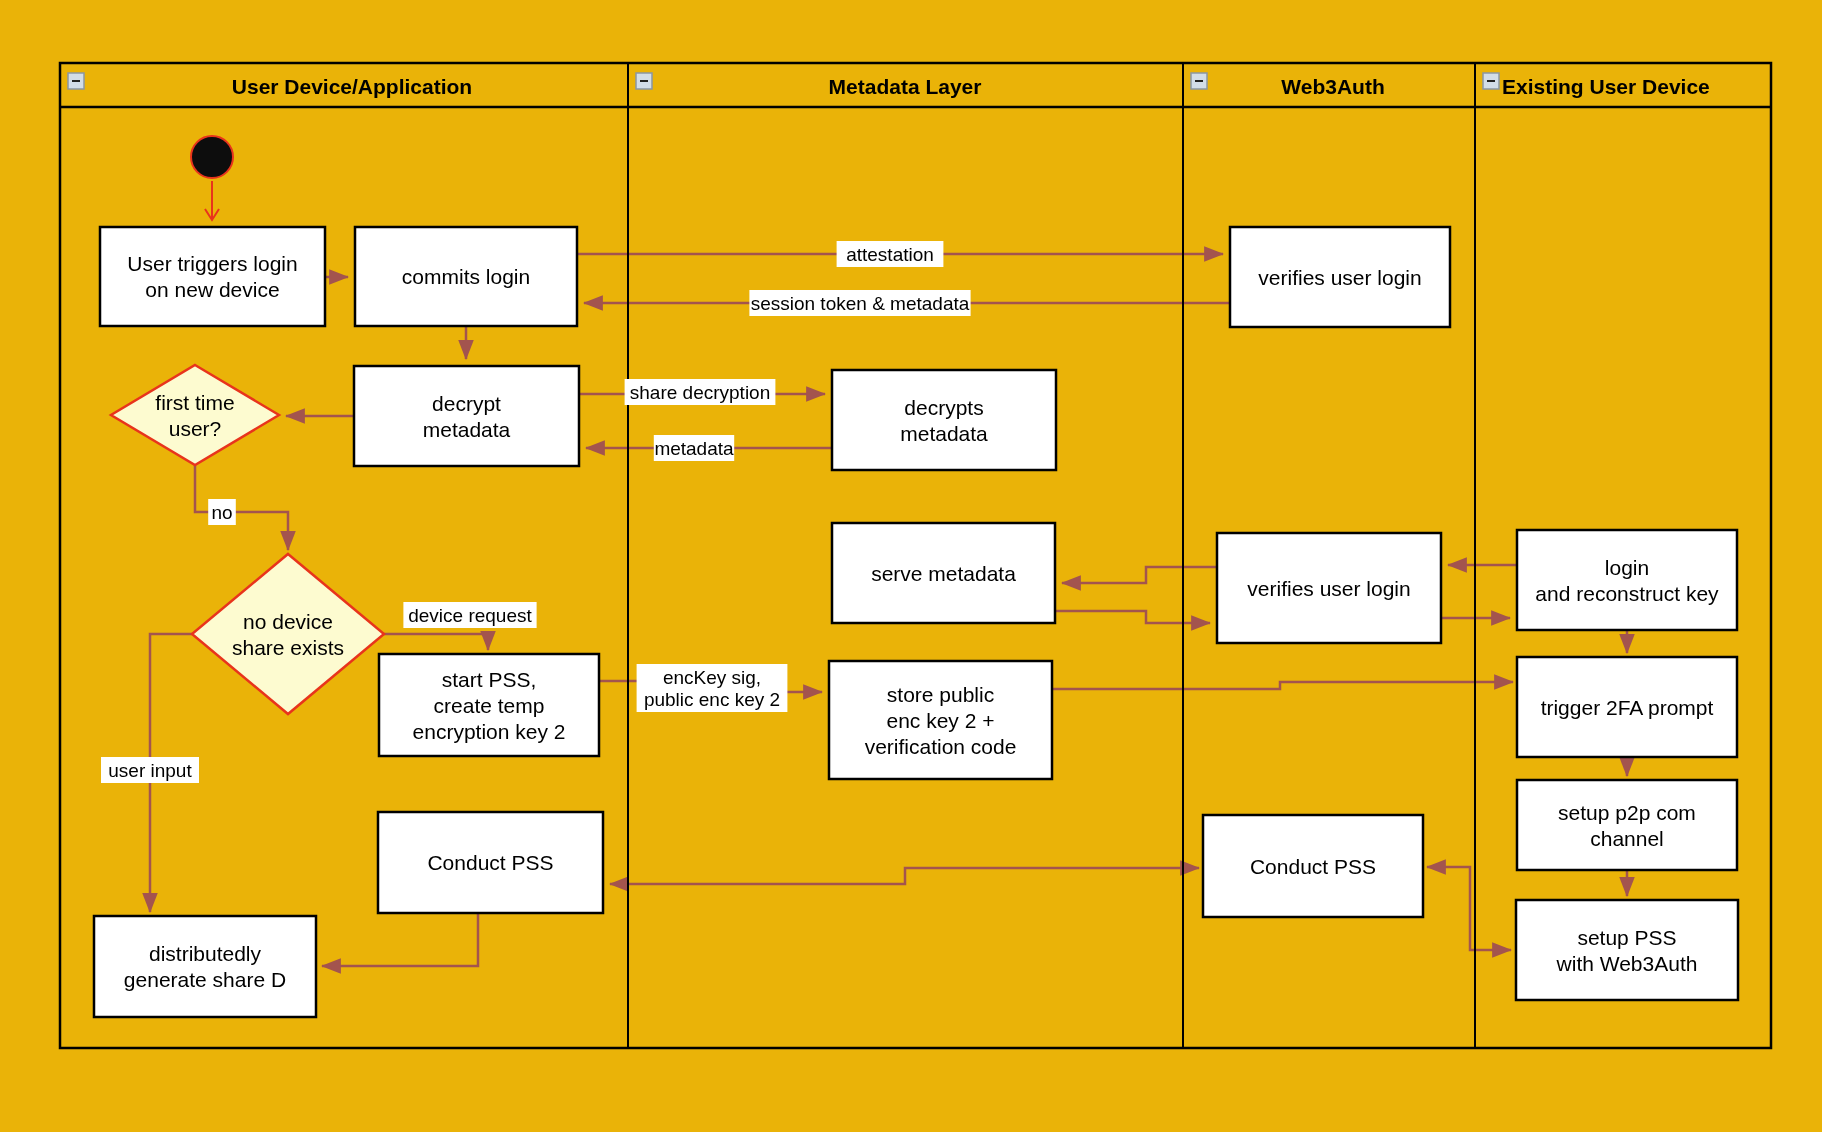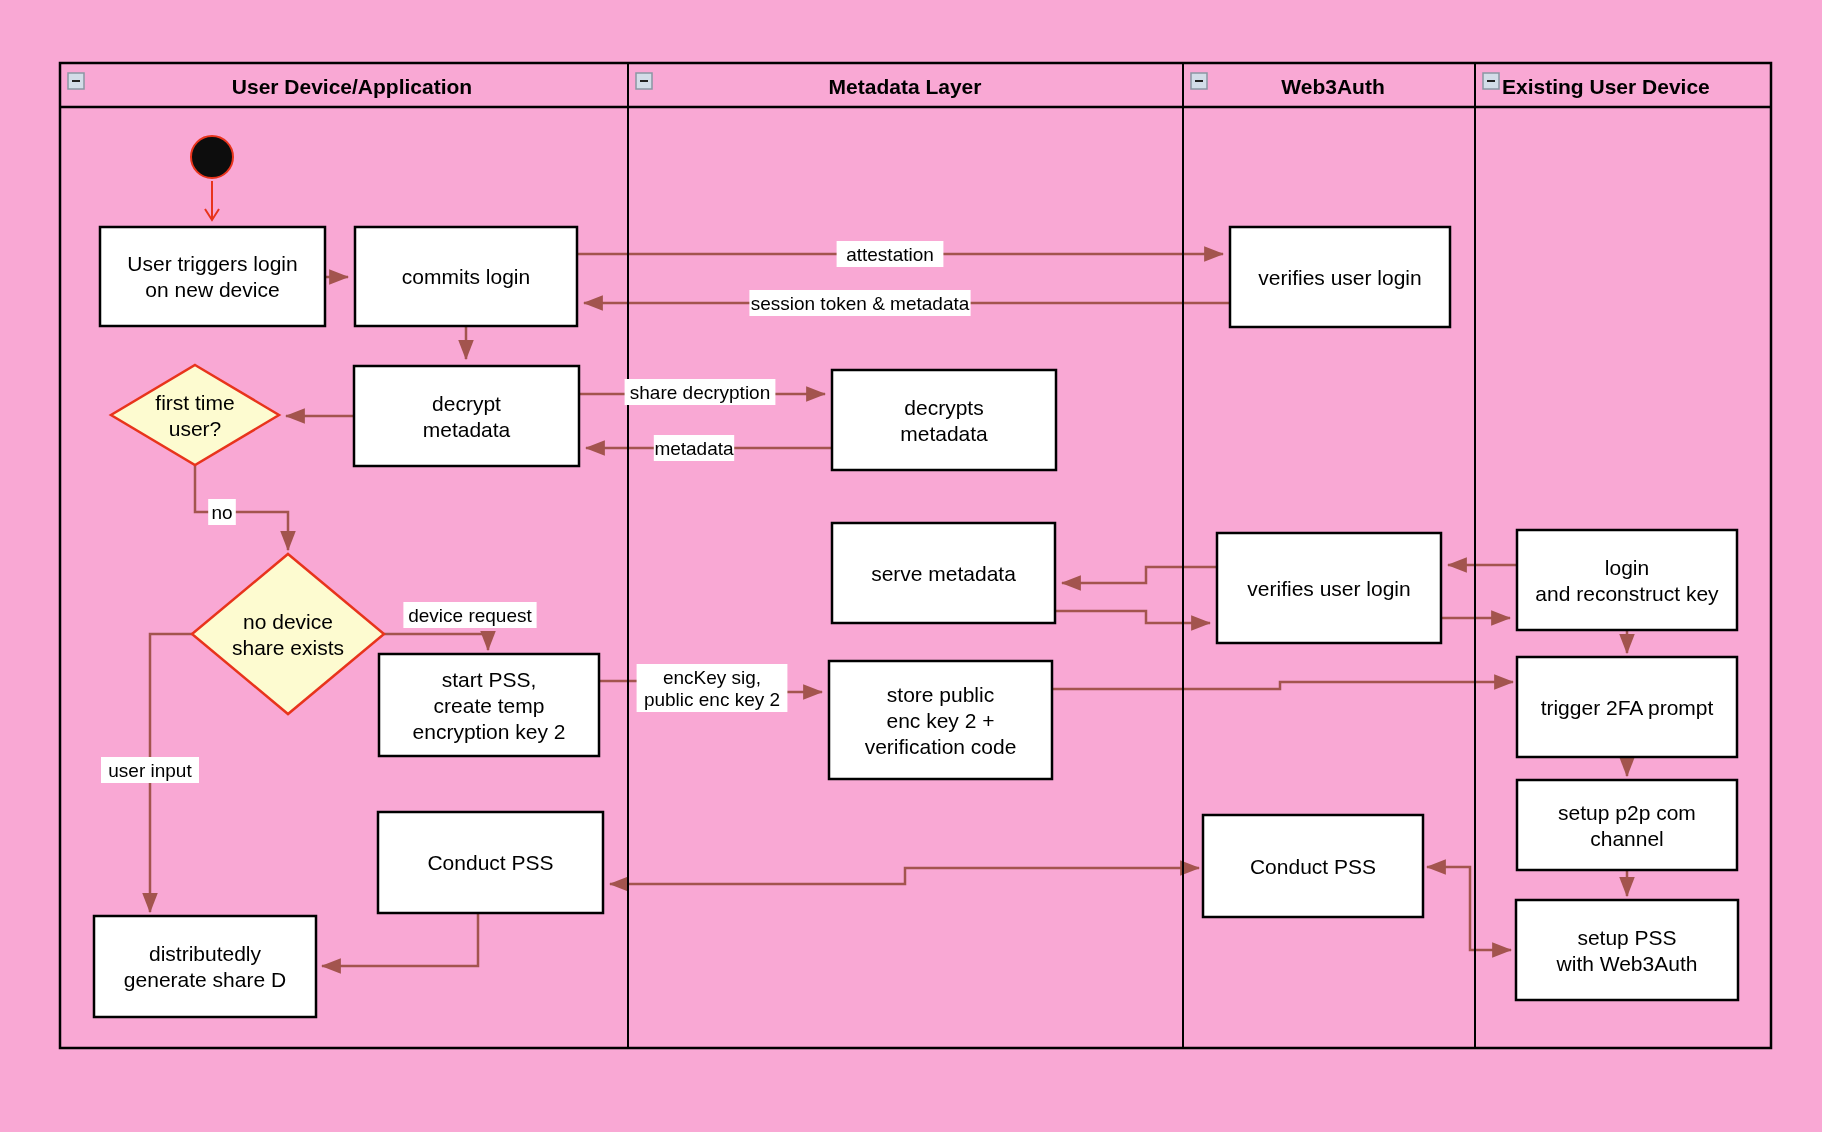--- a/index.html
+++ b/index.html
@@ -5,21 +5,21 @@
   html, body {
     margin: 0;
     padding: 0;
     background: #ffffff;
     font-family: "Liberation Sans", sans-serif;
   }
   #stage {
     position: relative;
     width: 1822px;
     height: 1132px;
-    background: #f9a8d4;
+    background: #eab308;
     overflow: hidden;
   }
   svg text {
     font-family: "Liberation Sans", sans-serif;
     fill: #000000;
   }
   svg .lane-title {
     font-size: 21px;
     font-weight: bold;
   }

